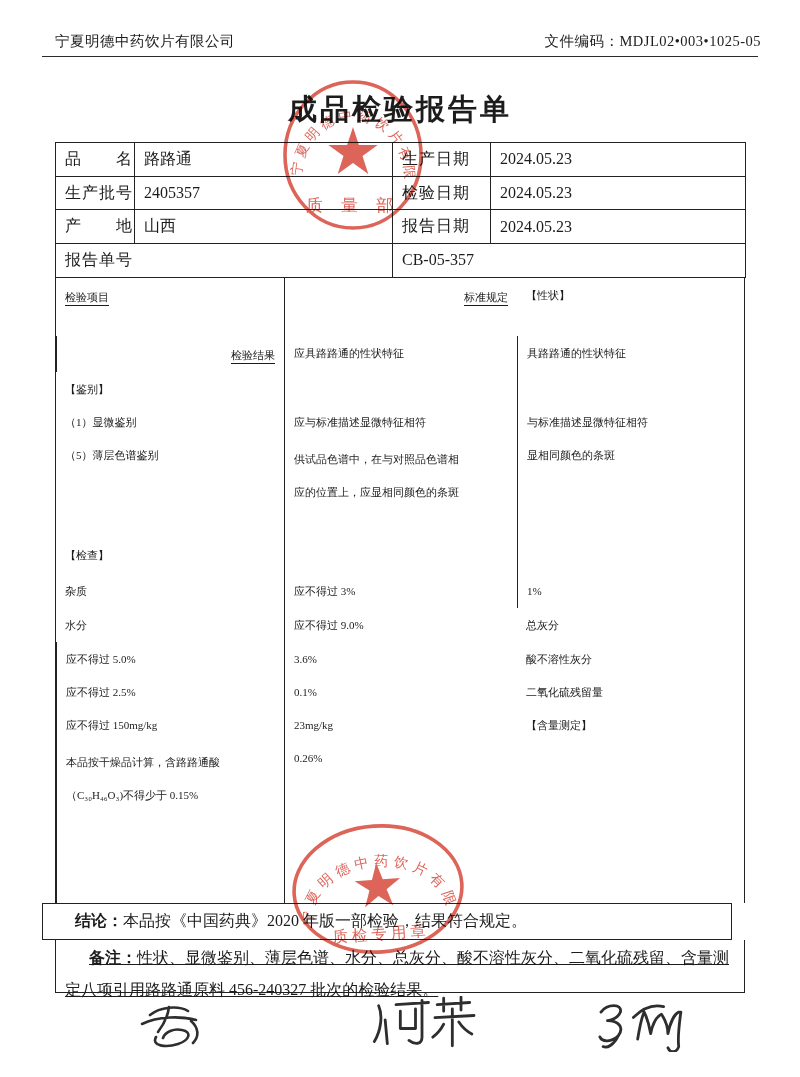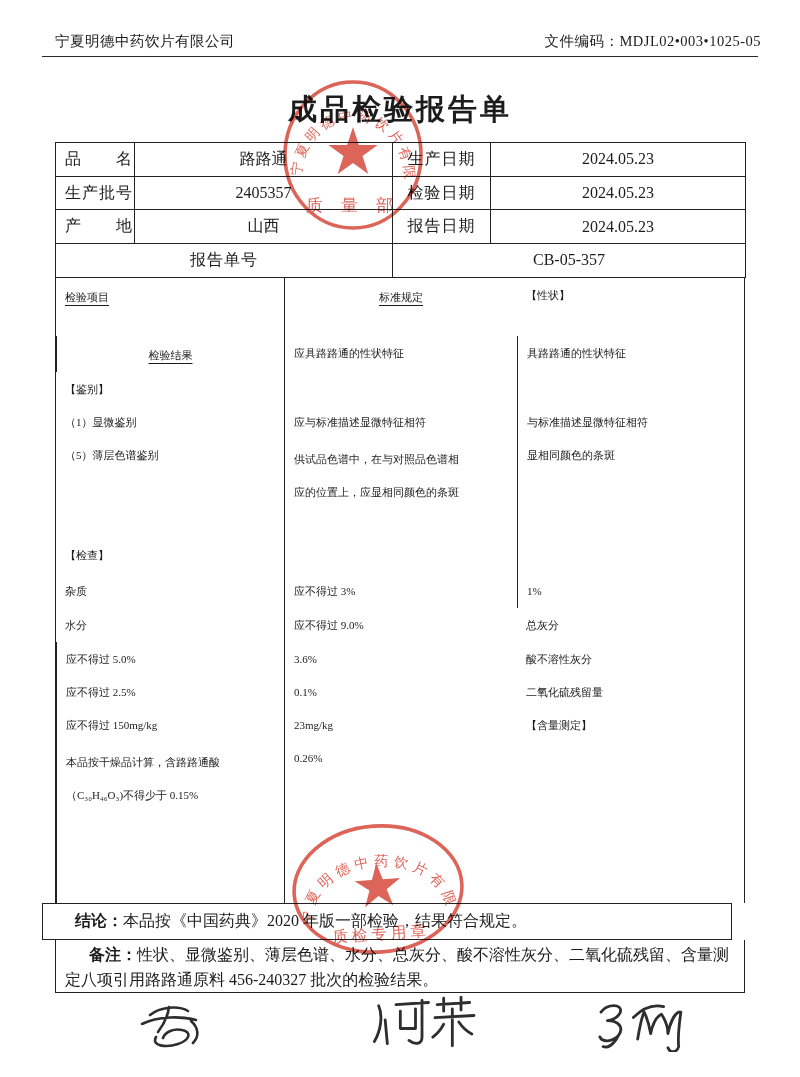--- a/index.html
+++ b/index.html
@@ -6,42 +6,42 @@
   body { background:#ffffff; font-family:"Liberation Serif","DejaVu Serif",serif; color:#1c1c1c; }
   .page { position:relative; width:800px; height:1077px; background:#fff; overflow:hidden;border-radius:27px; }
 
   
   .hdr { position:absolute; top:32px; left:55px; width:706px; display:flex; justify-content:space-between; font-size:14.5px; letter-spacing:0.5px; }
   .hdr-rule { position:absolute; top:56px; left:42px; width:716px; border-top:1.7px solid #2b2b2b; }
 
   .title { position:absolute; top:90px; left:0; width:100%; text-align:center; font-size:29px; font-weight:bold; letter-spacing:3px; }
 
   
-  table.info { position:absolute; top:142px; left:55px; width:690px; border-collapse:collapse; table-layout:fixed; font-size:16px;text-align:center; }
+  table.info { position:absolute; top:142px; left:55px; width:690px; border-collapse:collapse; table-layout:fixed; font-size:16px; }
   table.info td { border:1px solid #222; height:33.7px; padding:0 9px; white-space:nowrap; overflow:hidden; }
   td.lab { letter-spacing:1px; }
 
   
   .main { position:absolute; top:277px; left:55px; width:690px; height:626px;
           border:1px solid #222; border-bottom:none; display:grid;
           grid-template-columns:228px 233px 229px;
           grid-template-rows:58px 36px 33px 33px 100px 36px 34px 34px 33px 33px 33px 100px 1fr;
           font-size:11px; }
   .mc { padding:5px 9px 0 9px; line-height:24px; }
   .g2, .g3 { border-left:1px solid #222; }
   .mh { padding-top:7px; }
   .mh span { text-decoration:underline; text-underline-offset:4px; }
-  .g2.mh, .g3.mh { text-align:center; }
+  .g2.mh, .g3.mh { text-align:right; }
   .two span { display:block; line-height:33px; }
 
   
   .concl { position:absolute; top:903px; left:42px; width:690px; height:37px; border:1px solid #222; font-size:16px; line-height:34px; padding-left:32px; white-space:nowrap; overflow:hidden; }
   .concl b, .remark b { font-weight:bold; }
   .remark { position:absolute; top:940px; left:55px; width:690px; height:53px; border:1px solid #222; border-top:none; font-size:16px; padding:2px 9px 0 9px; }
-  .remark p { text-indent:24px; line-height:25px; }
+  .remark p { text-indent:24px; line-height:32px;text-decoration:underline; }
 
   
   .sig-label { position:absolute; font-size:14px; top:1076px; }
   .sig-svg { position:absolute; }
   .sig-svg path { fill:none; stroke:#2e2e2e; stroke-width:2.6; stroke-linecap:round; stroke-linejoin:round; }
 
   
   .stamp { position:absolute; mix-blend-mode:multiply; opacity:0.85; }
   .stamp text { font-family:"Liberation Serif",serif; }
 </style>

